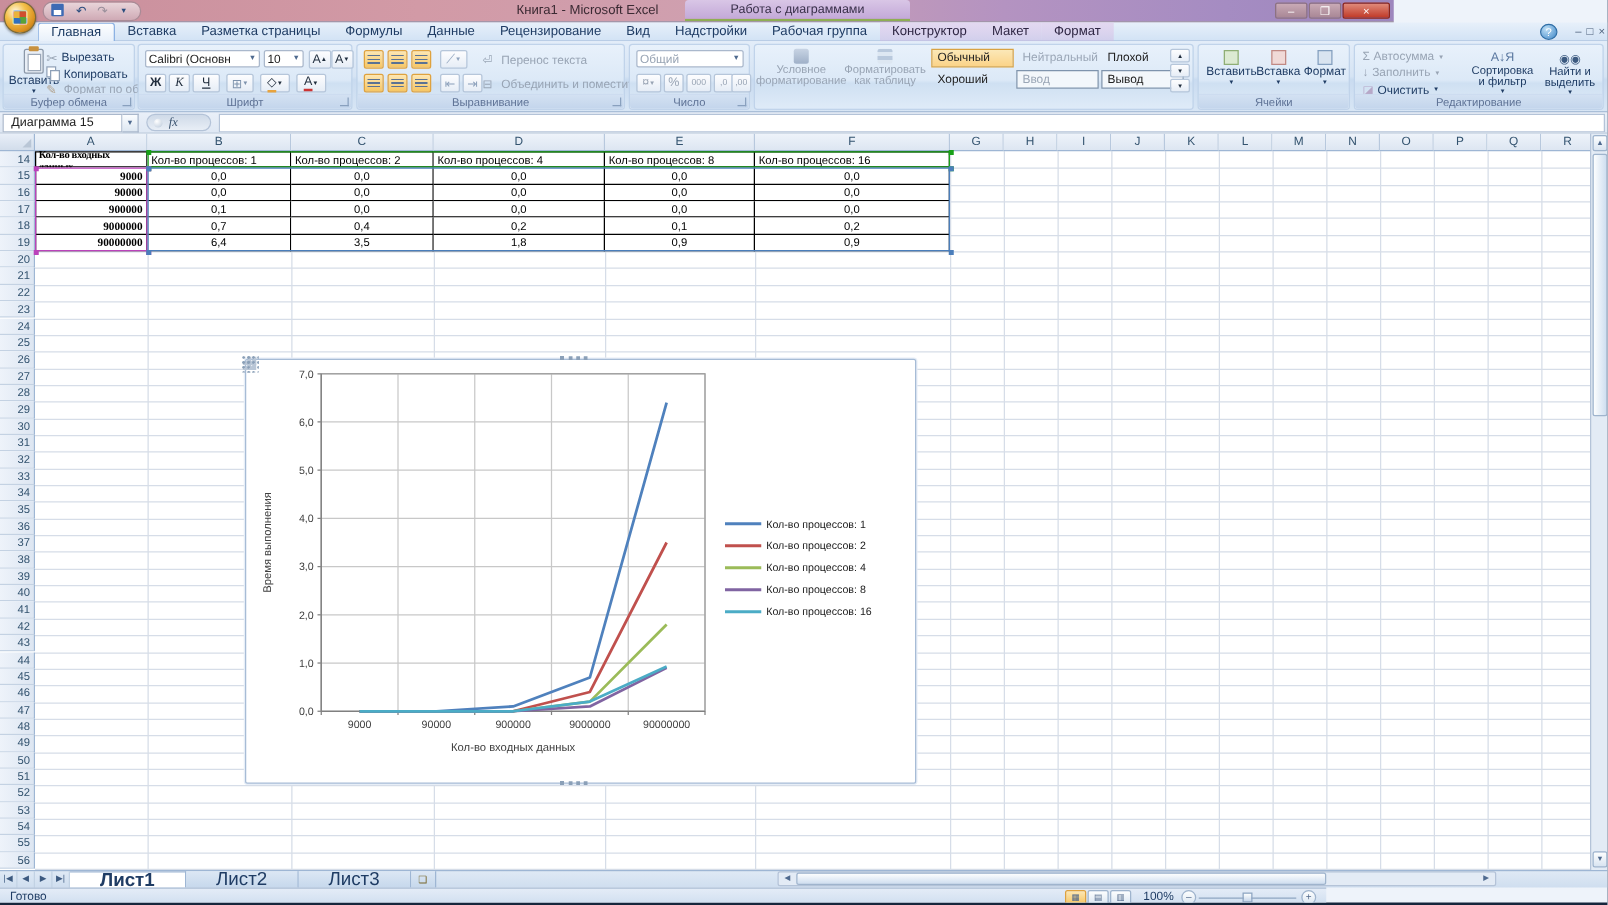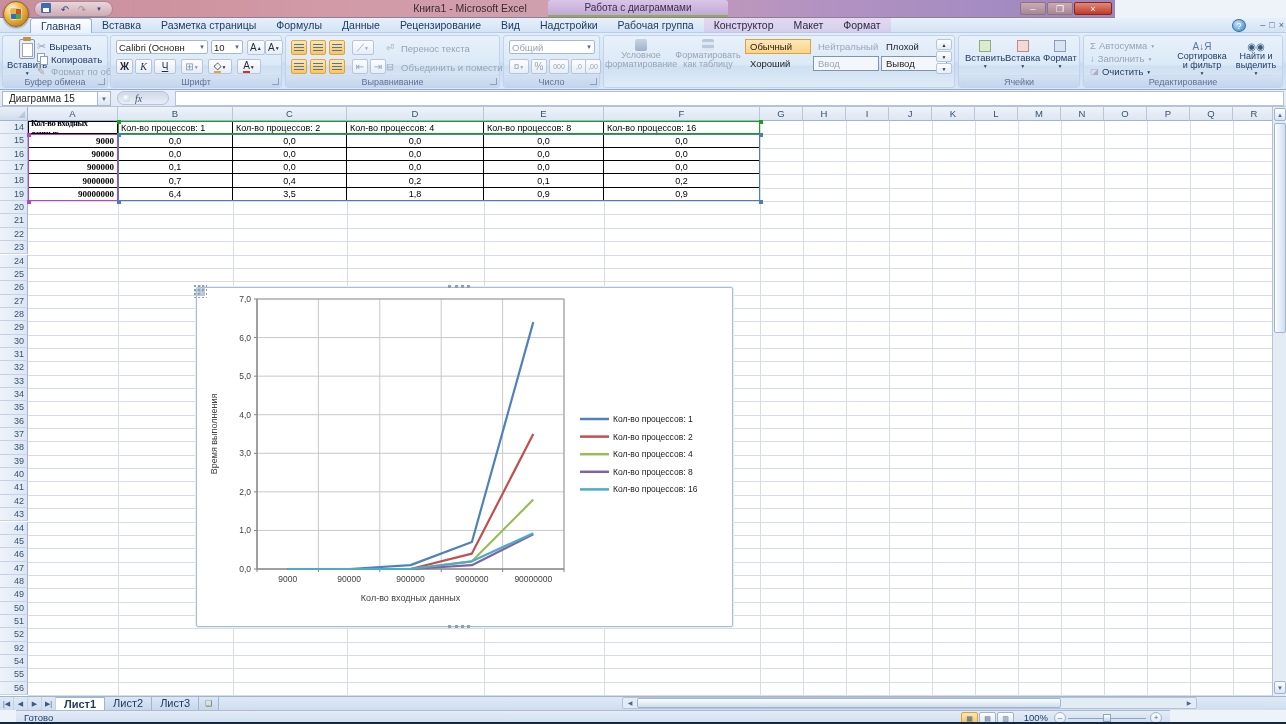--- a/index.html
+++ b/index.html
@@ -128,32 +128,32 @@
   .vscroll{position:absolute;right:0;top:107px;width:14px;height:589px;background:#e3ebf5;border-left:1px solid #b4c3d8;}
   .sbtn{position:absolute;left:1px;width:12px;height:13px;background:linear-gradient(#fdfefe,#d9e4f1);
     border:1px solid #9fb4cd;border-radius:2px;font-size:6px;color:#4f6a8f;text-align:center;line-height:12px;}
   .vthumb{position:absolute;left:1px;width:12px;background:linear-gradient(90deg,#fdfefe,#cfdef0);
     border:1px solid #9fb4cd;border-radius:2px;}
   
   .tabstrip{position:absolute;left:0;top:696px;width:1286px;height:14px;
     background:linear-gradient(#dfe9f5,#cfdeef);border-top:1px solid #9eb6d4;display:flex;align-items:stretch;}
   .navbtns{display:flex;}
   .navbtn{width:14px;font-size:7px;color:#3d5a80;text-align:center;line-height:14px;border-right:1px solid #c2d2e4;}
-  .stab{padding:0 8px;font-size:11px;line-height:13px;color:#1f3c64;
+  .stab{padding:0 24px;font-size:15px;line-height:13px;color:#1f3c64;
     border-right:1px solid #9eb6d4;background:linear-gradient(#dce7f4,#c6d8ec);}
   .stab.active{background:#fff;font-weight:bold;border-top:1px solid #9eb6d4;}
   .instab{width:20px;background:linear-gradient(#dce7f4,#c6d8ec);border-right:1px solid #9eb6d4;
     font-size:8px;color:#7a6a30;text-align:center;line-height:13px;}
   .hscroll{position:absolute;left:622px;top:697px;width:575px;height:12px;background:#e3ebf5;
     border:1px solid #b4c3d8;border-radius:2px;}
   .hthumb{position:absolute;left:14px;top:0px;width:424px;height:10px;
     background:linear-gradient(#fdfefe,#cfdef0);border:1px solid #9fb4cd;border-radius:2px;}
   .harr{position:absolute;top:1px;width:12px;height:9px;font-size:6px;color:#4f6a8f;text-align:center;line-height:9px;}
   
-  .status{position:absolute;left:16px;top:710px;width:1154px;height:14px;
+  .status{position:absolute;left:0;top:710px;width:1061px;height:14px;
     background:linear-gradient(#e4ecf7,#cfdeef);border-top:1px solid #a9bcd4;font-size:9.5px;color:#1f3c64;}
   .ready{position:absolute;left:8px;top:1px;}
   .viewbtns{position:absolute;right:156px;top:1px;display:flex;gap:1px;}
   .vbtn{width:17px;height:12px;border:1px solid #9fb4cd;border-radius:2px;background:linear-gradient(#fdfefe,#dce7f3);
     font-size:7px;color:#51688a;text-align:center;line-height:11px;}
   .vbtn.sel{background:linear-gradient(#fde7b4,#f6c664);border-color:#dfa23f;}
   .zoomlbl{position:absolute;right:122px;top:1px;}
   .zslider{position:absolute;right:8px;top:1px;width:108px;height:12px;}
   .zline{position:absolute;left:14px;top:6px;width:78px;height:1px;background:#8fa6c2;}
   .zminus,.zplus{position:absolute;top:0px;width:12px;height:12px;border-radius:50%;
@@ -513,21 +513,21 @@
         <div class="rowhdr" style="top: 401.15px; height: 13.35px; line-height: 13.35px;">43</div>
         <div class="rowhdr" style="top: 414.5px; height: 13.35px; line-height: 13.35px;">44</div>
         <div class="rowhdr" style="top: 427.85px; height: 13.35px; line-height: 13.35px;">45</div>
         <div class="rowhdr" style="top: 441.2px; height: 13.35px; line-height: 13.35px;">46</div>
         <div class="rowhdr" style="top: 454.55px; height: 13.35px; line-height: 13.35px;">47</div>
         <div class="rowhdr" style="top: 467.9px; height: 13.35px; line-height: 13.35px;">48</div>
         <div class="rowhdr" style="top: 481.25px; height: 13.35px; line-height: 13.35px;">49</div>
         <div class="rowhdr" style="top: 494.6px; height: 13.35px; line-height: 13.35px;">50</div>
         <div class="rowhdr" style="top: 507.95px; height: 13.35px; line-height: 13.35px;">51</div>
         <div class="rowhdr" style="top: 521.3px; height: 13.35px; line-height: 13.35px;">52</div>
-        <div class="rowhdr" style="top: 534.65px; height: 13.35px; line-height: 13.35px;">92</div>
+        <div class="rowhdr" style="top: 534.65px; height: 13.35px; line-height: 13.35px;">53</div>
         <div class="rowhdr" style="top: 548px; height: 13.35px; line-height: 13.35px;">54</div>
         <div class="rowhdr" style="top: 561.35px; height: 13.35px; line-height: 13.35px;">55</div>
         <div class="rowhdr" style="top: 574.7px; height: 13.35px; line-height: 13.35px;">56</div>
       </div>
     <div class="corner"></div>
     <div id="tablecells">
         <div class="cell hdrA" style="left: 28px; width: 90px; top: 14px; height: 13.35px; border-left: 1px solid rgb(0, 0, 0); border-top: 1px solid rgb(0, 0, 0); font-size: 8.5px;">Кол-во входных данных</div>
         <div class="cell hdr" style="left: 118px; width: 115px; top: 14px; height: 13.35px; border-top: 1px solid rgb(0, 0, 0); font-size: 9px;">Кол-во процессов: 1</div>
         <div class="cell hdr" style="left: 233px; width: 114px; top: 14px; height: 13.35px; border-top: 1px solid rgb(0, 0, 0); font-size: 9px;">Кол-во процессов: 2</div>
         <div class="cell hdr" style="left: 347px; width: 137px; top: 14px; height: 13.35px; border-top: 1px solid rgb(0, 0, 0); font-size: 9px;">Кол-во процессов: 4</div>

